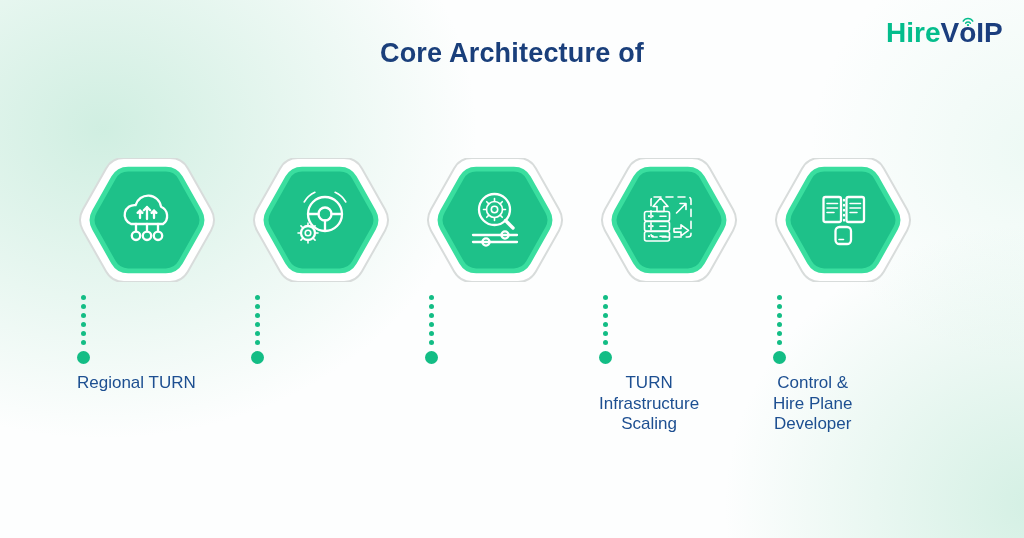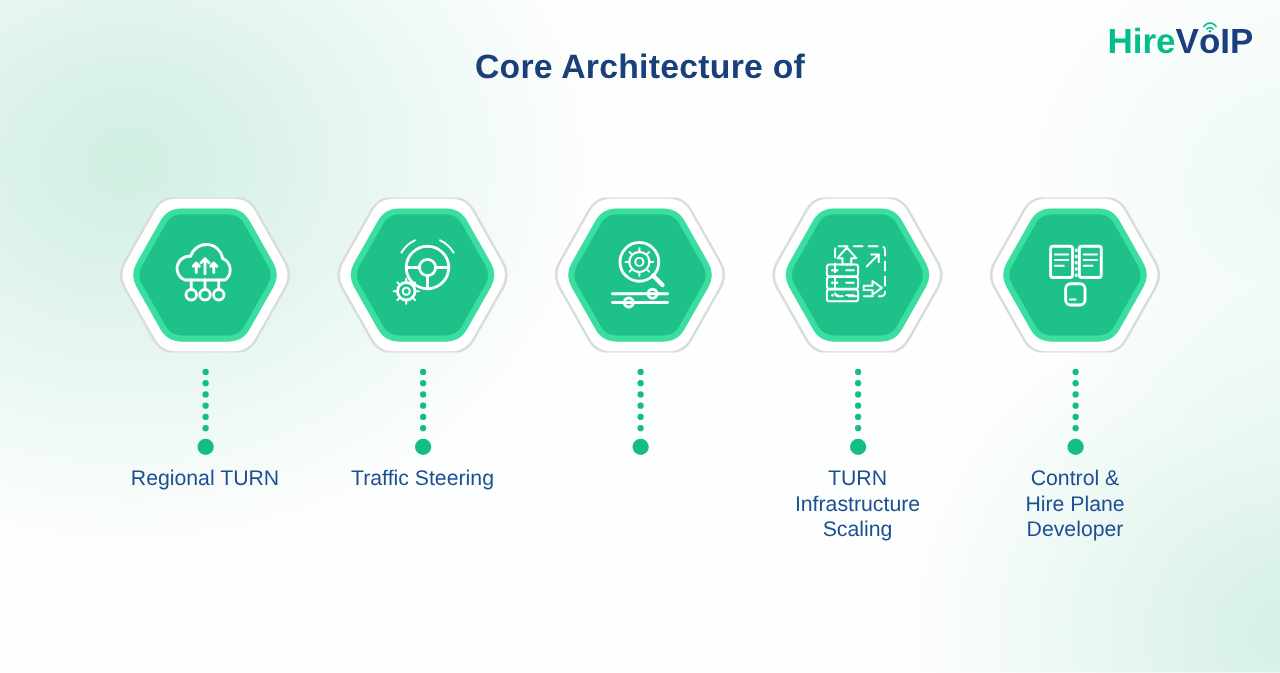--- a/index.html
+++ b/index.html
@@ -15,21 +15,21 @@
   .title{position:absolute;top:34px;left:0;width:100%;text-align:center;
          font-weight:bold;font-size:27px;line-height:38px;letter-spacing:.2px;}
   .title-l1{color:var(--title-navy,#1a3f7b);}
   .title-l2{color:var(--accent-green,#04bd8c);}
   .logo{position:absolute;top:21px;left:886px;font-weight:bold;font-size:28px;line-height:24px;}
   .logo .g{color:var(--accent-green,#04bd8c);}
   .logo .n{color:var(--logo-navy,#1b3e7e);}
   .logo-o{position:relative;display:inline-block;}
   .logo-o svg{position:absolute;top:-4px;left:50%;transform:translateX(-50%);}
   .steps{position:absolute;top:158px;left:77px;display:flex;}
-  .step{width:174px;display:flex;flex-direction:column;align-items:center;}
+  .step{width:174px;display:flex;flex-direction:column;align-items:flex-start;}
   .hex{position:relative;width:140px;height:124px;}
   .hex svg.hex-shape{position:absolute;left:0;top:0;}
   .hex svg.icon{position:absolute;left:34px;top:26px;}
   .hex-outer{fill:#ffffff;stroke:var(--hex-outline,#d8dcdb);stroke-width:2;}
   .hex-inner{fill:var(--hex-fill,#1ec189);stroke:var(--hex-rim,#3ade9f);stroke-width:6;stroke-linejoin:round;}
   .ic{stroke:#fff;stroke-width:2.3;fill:none;stroke-linecap:round;stroke-linejoin:round;}
   .ic-thin{stroke:#fff;stroke-width:1.6;fill:none;stroke-linecap:round;stroke-linejoin:round;}
   .icf{fill:#fff;stroke:none;}
   .dots{margin-top:13px;display:flex;flex-direction:column;align-items:center;gap:4px;}
   .dot{width:5px;height:5px;border-radius:50%;background:var(--dot-green,#13bd85);}
@@ -117,21 +117,20 @@
       <div class="dots">
         <span class="dot"></span>
           <span class="dot"></span>
           <span class="dot"></span>
         <span class="dot"></span>
           <span class="dot"></span>
           <span class="dot"></span>
         <span class="dot-big"></span>
       </div>
       <div class="label">
-        <div>Traffic Steering</div>
         <div></div>
       </div>
     </div>
 
     <div class="step">
       <div class="hex">
         <svg class="hex-shape" width="140" height="124" viewBox="0 0 140 124">
           <use href="#hexp" class="hex-outer"></use>
           <use href="#hexp" class="hex-inner" transform="translate(12.6,11.16) scale(0.82)"></use>
         </svg>

